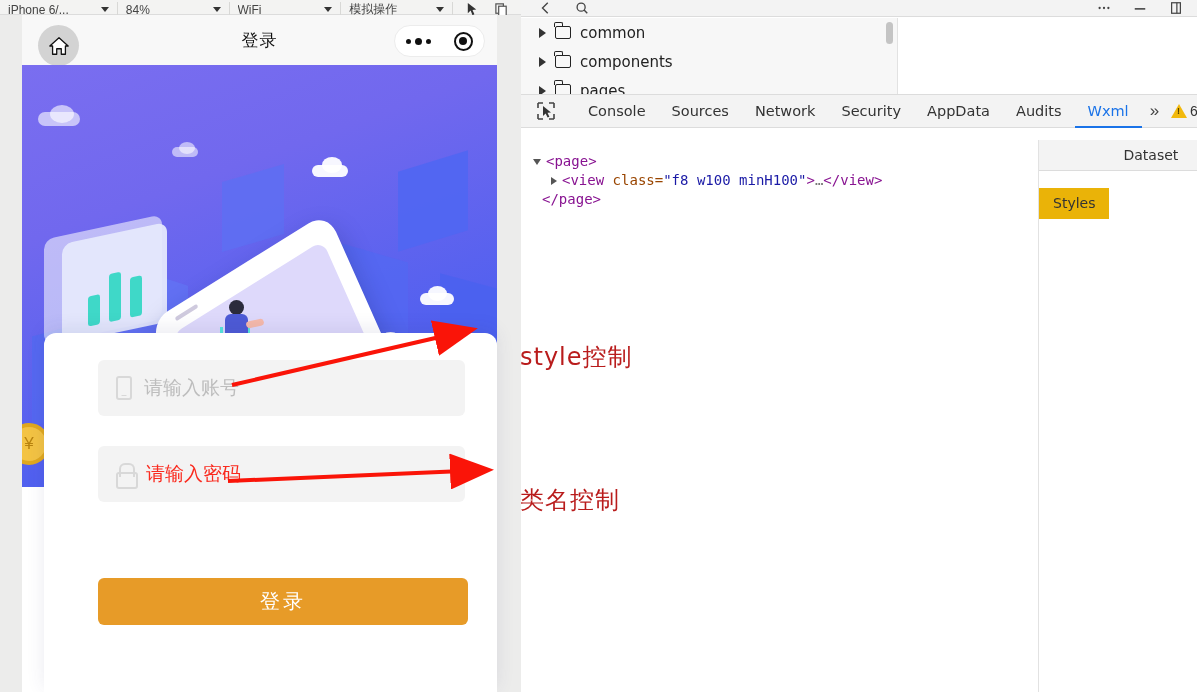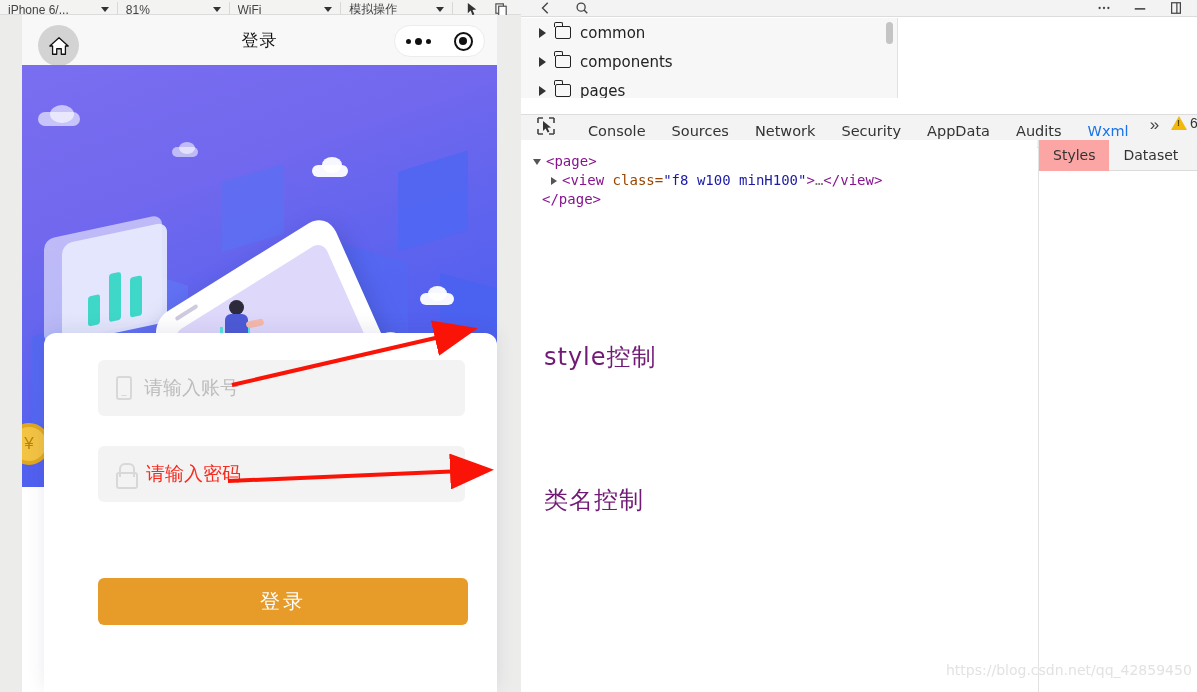--- a/index.html
+++ b/index.html
@@ -182,23 +182,23 @@
   .folder { width: 16px; height: 13px; border: 1.6px solid #222; border-radius: 2px;
     position: relative; flex: 0 0 auto; }
   .folder::before { content: ""; position: absolute; left: -1.6px; top: -5px;
     width: 7px; height: 4px; border: 1.6px solid #222; border-bottom: none;
     border-radius: 2px 2px 0 0; }
   #tree-scroll { position: absolute; right: 4px; top: 4px; width: 7px; height: 22px;
     border-radius: 4px; background: #c4c4c4; }
   #tree-blank { position: absolute; left: 378px; top: 18px; width: 298px; height: 86px;
     background: #ffffff; }
 
-  #dt-tabs { position: absolute; left: 0; top: 114px; width: 676px; height: 34px;
+  #dt-tabs { position: absolute; left: 0; top: 94px; width: 676px; height: 34px;
     background: #f3f3f3; border-top: 1px solid #dcdcdc; border-bottom: 1px solid #dcdcdc;
-    display: flex; align-items: flex-start; gap: 0; }
+    display: flex; align-items: center; gap: 0; }
   #inspect-btn { width: 22px; height: 22px; margin: 0 10px 0 14px; position: relative;
     flex: 0 0 auto; cursor: pointer; }
   .tab-sep { width: 1px; height: 18px; background: #cfcfcf; margin-right: 8px; }
   .dt-tab { padding: 0 13px; height: 33px; line-height: 33px; font-size: 14.5px;
     color: #333; cursor: pointer; font-family: "DejaVu Sans", sans-serif; white-space: nowrap; }
   .dt-tab.active { color: #1a73e8; border-bottom: 2px solid #1a73e8; }
   #tab-overflow { padding: 0 8px; font-size: 17px; color: #444; cursor: pointer; }
   #warn-badge { display: flex; align-items: center; gap: 3px; padding-left: 4px;
     font-size: 14px; color: #333; }
   .warn-tri { width: 0; height: 0; border-left: 8px solid transparent;
@@ -218,46 +218,46 @@
   .attr { color: #994500; }
   .val { color: #1a1aa6; }
   .ellip { color: #777; }
 
   #styles-pane { position: absolute; left: 517px; top: 140px; width: 159px; height: 552px;
     background: #ffffff; border-left: 1px solid #e2e2e2; }
   #styles-tabs { display: flex; height: 31px; background: #f3f3f3;
     border-bottom: 1px solid #dcdcdc; }
   .st-tab { padding: 0 14px; height: 31px; line-height: 31px; font-size: 14px; color: #333;
     cursor: pointer; font-family: "DejaVu Sans", sans-serif; }
-  .st-tab.active { background: #fca5a5; }
-
-  
-  .anno { position: absolute; color: #701a75; font-size: 24px; letter-spacing: 1px;
-    font-family: "DejaVu Sans", sans-serif; white-space: nowrap; margin-left: 24px; }
+  .st-tab.active { background: #eab308; margin-top: 48px; }
+
+  
+  .anno { position: absolute; color: #b91c1c; font-size: 24px; letter-spacing: 1px;
+    font-family: "DejaVu Sans", sans-serif; white-space: nowrap; }
   #anno-style { left: 520px; top: 341px; }
   #anno-class { left: 520px; top: 484px; }
   #arrows { position: absolute; left: 0; top: 0; width: 1197px; height: 692px;
     pointer-events: none; }
   #watermark { position: absolute; left: 946px; top: 662px; font-size: 14px;
     color: #e2e2e2; font-family: "DejaVu Sans", sans-serif; }
 </style>
 </head>
 <body>
 
 <div id="root">
 
   <div id="sim-panel">
 
     <div id="sim-toolbar">
       <div class="tb-cell w1">
         <span class="lbl">iPhone 6/...</span>
         <span class="caret"></span>
       </div>
       <div class="tb-cell w2">
-        <span class="lbl">81%</span>
+        <span class="lbl">84%</span>
         <span class="caret"></span>
       </div>
       <div class="tb-cell w3">
         <span class="lbl">WiFi</span>
         <span class="caret"></span>
       </div>
       <div class="tb-cell w4">
         <span class="lbl">模拟操作</span>
         <span class="caret"></span>
       </div>
@@ -465,15 +465,14 @@
       <marker id="ah" markerWidth="11" markerHeight="9" refX="9" refY="4.5" orient="auto">
         <polygon points="0 0, 11 4.5, 0 9" fill="#fa1408"></polygon>
       </marker>
     </defs>
     <line x1="232" y1="385" x2="470" y2="330" stroke="#fa1408" stroke-width="4" marker-end="url(#ah)"></line>
     <line x1="228" y1="481" x2="486" y2="470" stroke="#fa1408" stroke-width="4" marker-end="url(#ah)"></line>
   </svg>
   <div class="anno" id="anno-style">style控制</div>
   <div class="anno" id="anno-class">类名控制</div>
 
-  <div id="watermark">https://blog.csdn.net/qq_42859450</div>
 
 </div>
 
 </body></html>

